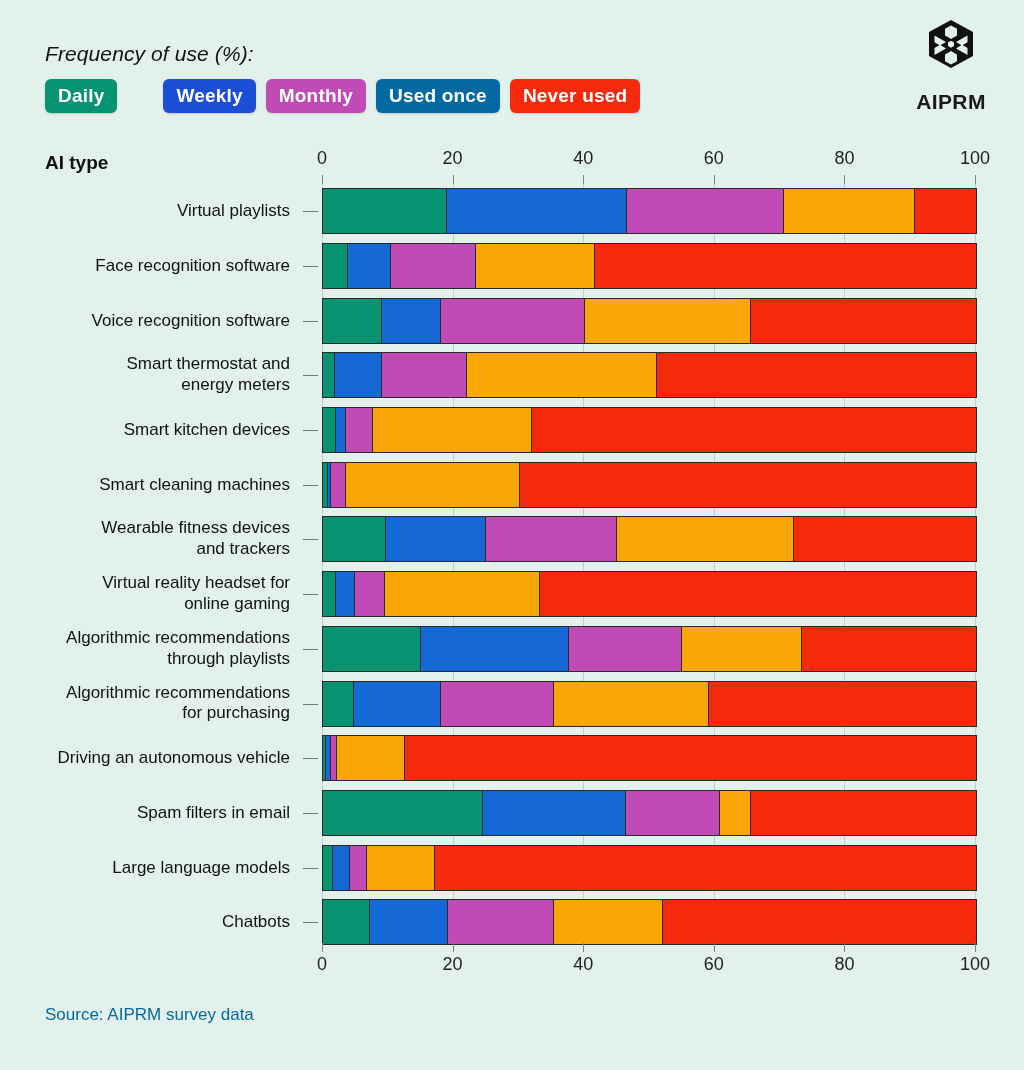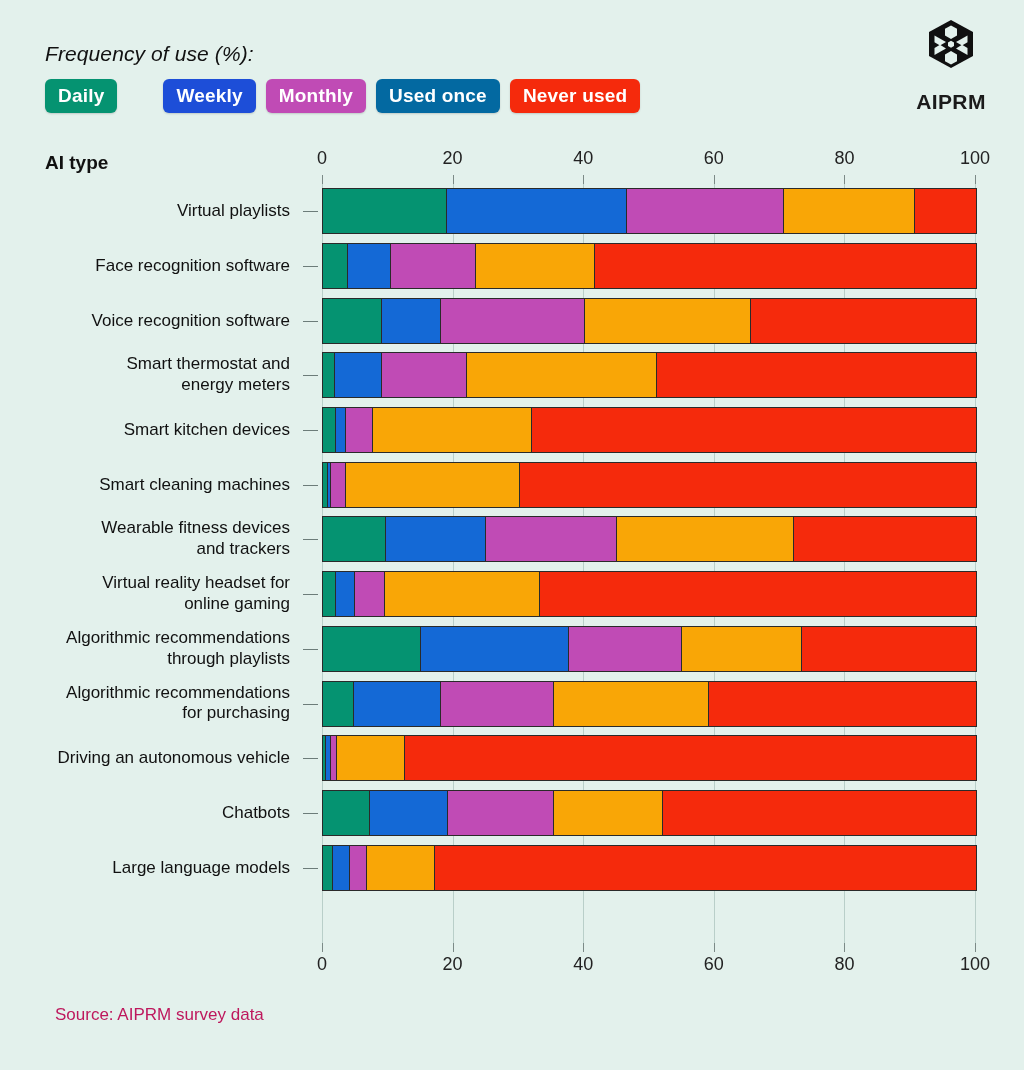--- a/index.html
+++ b/index.html
@@ -155,22 +155,21 @@
     box-sizing: border-box;
   }
   .seg:last-child { border-right: none; }
 
   
   #source {
     position: absolute;
     left: 45px;
     top: 1005px;
     font-size: 17px;
-    color: #be185d;
-    margin-left: 10px;
+    color: #0369a1;
   }
 </style>
 </head>
 <body>
 
 <div id="page">
 
   <div id="legend-block">
     <div id="legend-title">Frequency of use  (%):</div>
     <div id="legend-items">
@@ -347,39 +346,50 @@
           <div class="row-tick"></div>
           <div class="bar">
             <div class="seg" title="Daily: 0.4%" style="width: 2.612px; background: rgb(5, 147, 113);"></div>
             <div class="seg" title="Weekly: 0.8%" style="width: 5.224px; background: rgb(20, 105, 214);"></div>
             <div class="seg" title="Monthly: 1%" style="width: 6.53px; background: rgb(192, 75, 181);"></div>
             <div class="seg" title="Used once: 10.3%" style="width: 67.259px; background: rgb(249, 166, 6);"></div>
             <div class="seg" title="Never used: 87.5%" style="width: 571.375px; background: rgb(245, 42, 12);"></div>
           </div>
         </div>
         <div class="row">
+          <div class="row-label">Spam filters in email</div>
+          <div class="row-tick"></div>
+          <div class="bar">
+            <div class="seg" title="Daily: 24.5%" style="width: 159.985px; background: rgb(5, 147, 113);"></div>
+            <div class="seg" title="Weekly: 21.9%" style="width: 143.007px; background: rgb(20, 105, 214);"></div>
+            <div class="seg" title="Monthly: 14.4%" style="width: 94.032px; background: rgb(192, 75, 181);"></div>
+            <div class="seg" title="Used once: 4.7%" style="width: 30.691px; background: rgb(249, 166, 6);"></div>
+            <div class="seg" title="Never used: 34.5%" style="width: 225.285px; background: rgb(245, 42, 12);"></div>
+          </div>
+        </div>
+        <div class="row">
+          <div class="row-label">Large language models</div>
+          <div class="row-tick"></div>
+          <div class="bar">
+            <div class="seg" title="Daily: 1.6%" style="width: 10.448px; background: rgb(5, 147, 113);"></div>
+            <div class="seg" title="Weekly: 2.6%" style="width: 16.978px; background: rgb(20, 105, 214);"></div>
+            <div class="seg" title="Monthly: 2.6%" style="width: 16.978px; background: rgb(192, 75, 181);"></div>
+            <div class="seg" title="Used once: 10.4%" style="width: 67.912px; background: rgb(249, 166, 6);"></div>
+            <div class="seg" title="Never used: 82.8%" style="width: 540.684px; background: rgb(245, 42, 12);"></div>
+          </div>
+        </div>
+        <div class="row">
           <div class="row-label">Chatbots</div>
           <div class="row-tick"></div>
           <div class="bar">
             <div class="seg" title="Daily: 7.2%" style="width: 47.016px; background: rgb(5, 147, 113);"></div>
             <div class="seg" title="Weekly: 12%" style="width: 78.36px; background: rgb(20, 105, 214);"></div>
             <div class="seg" title="Monthly: 16.2%" style="width: 105.786px; background: rgb(192, 75, 181);"></div>
             <div class="seg" title="Used once: 16.6%" style="width: 108.398px; background: rgb(249, 166, 6);"></div>
             <div class="seg" title="Never used: 48%" style="width: 313.44px; background: rgb(245, 42, 12);"></div>
-          </div>
-        </div>
-        <div class="row">
-          <div class="row-label">Large language models</div>
-          <div class="row-tick"></div>
-          <div class="bar">
-            <div class="seg" title="Daily: 1.6%" style="width: 10.448px; background: rgb(5, 147, 113);"></div>
-            <div class="seg" title="Weekly: 2.6%" style="width: 16.978px; background: rgb(20, 105, 214);"></div>
-            <div class="seg" title="Monthly: 2.6%" style="width: 16.978px; background: rgb(192, 75, 181);"></div>
-            <div class="seg" title="Used once: 10.4%" style="width: 67.912px; background: rgb(249, 166, 6);"></div>
-            <div class="seg" title="Never used: 82.8%" style="width: 540.684px; background: rgb(245, 42, 12);"></div>
           </div>
         </div>
       </div>
     <div id="axis-bottom">
         <div class="tick-label bottom-tick-label" style="left: 322px;">0</div>
         <div class="axis-tick" style="left: 322px; top: 795px;"></div>
         <div class="tick-label bottom-tick-label" style="left: 452.6px;">20</div>
         <div class="axis-tick" style="left: 452.6px; top: 795px;"></div>
         <div class="tick-label bottom-tick-label" style="left: 583.2px;">40</div>
         <div class="axis-tick" style="left: 583.2px; top: 795px;"></div>

